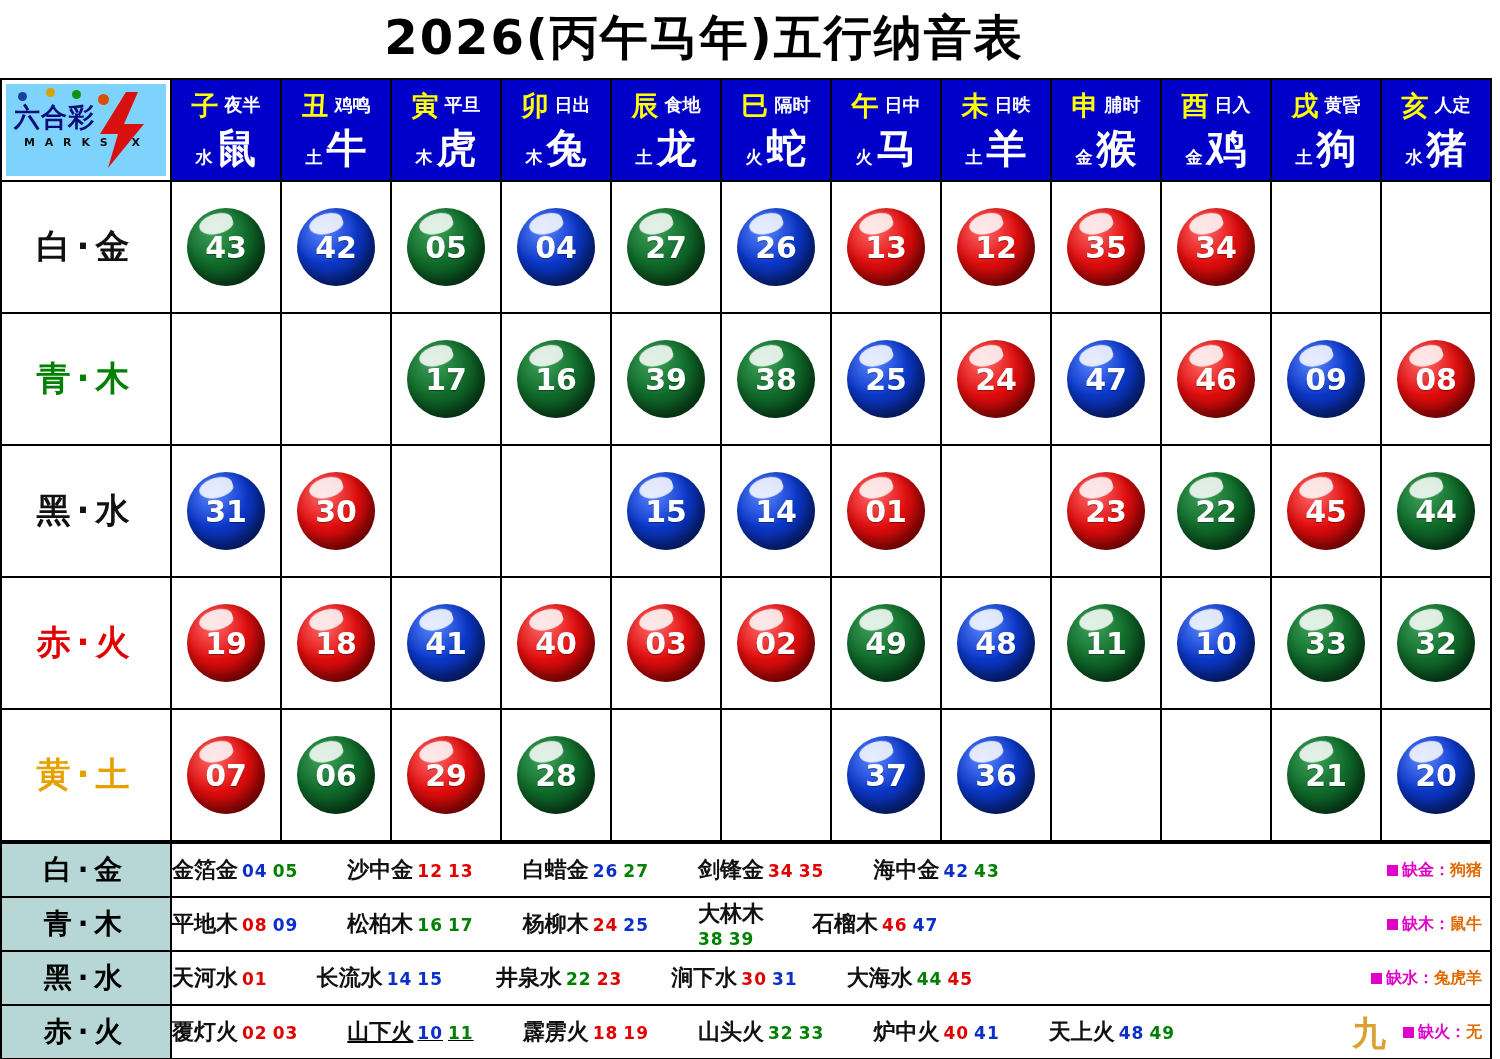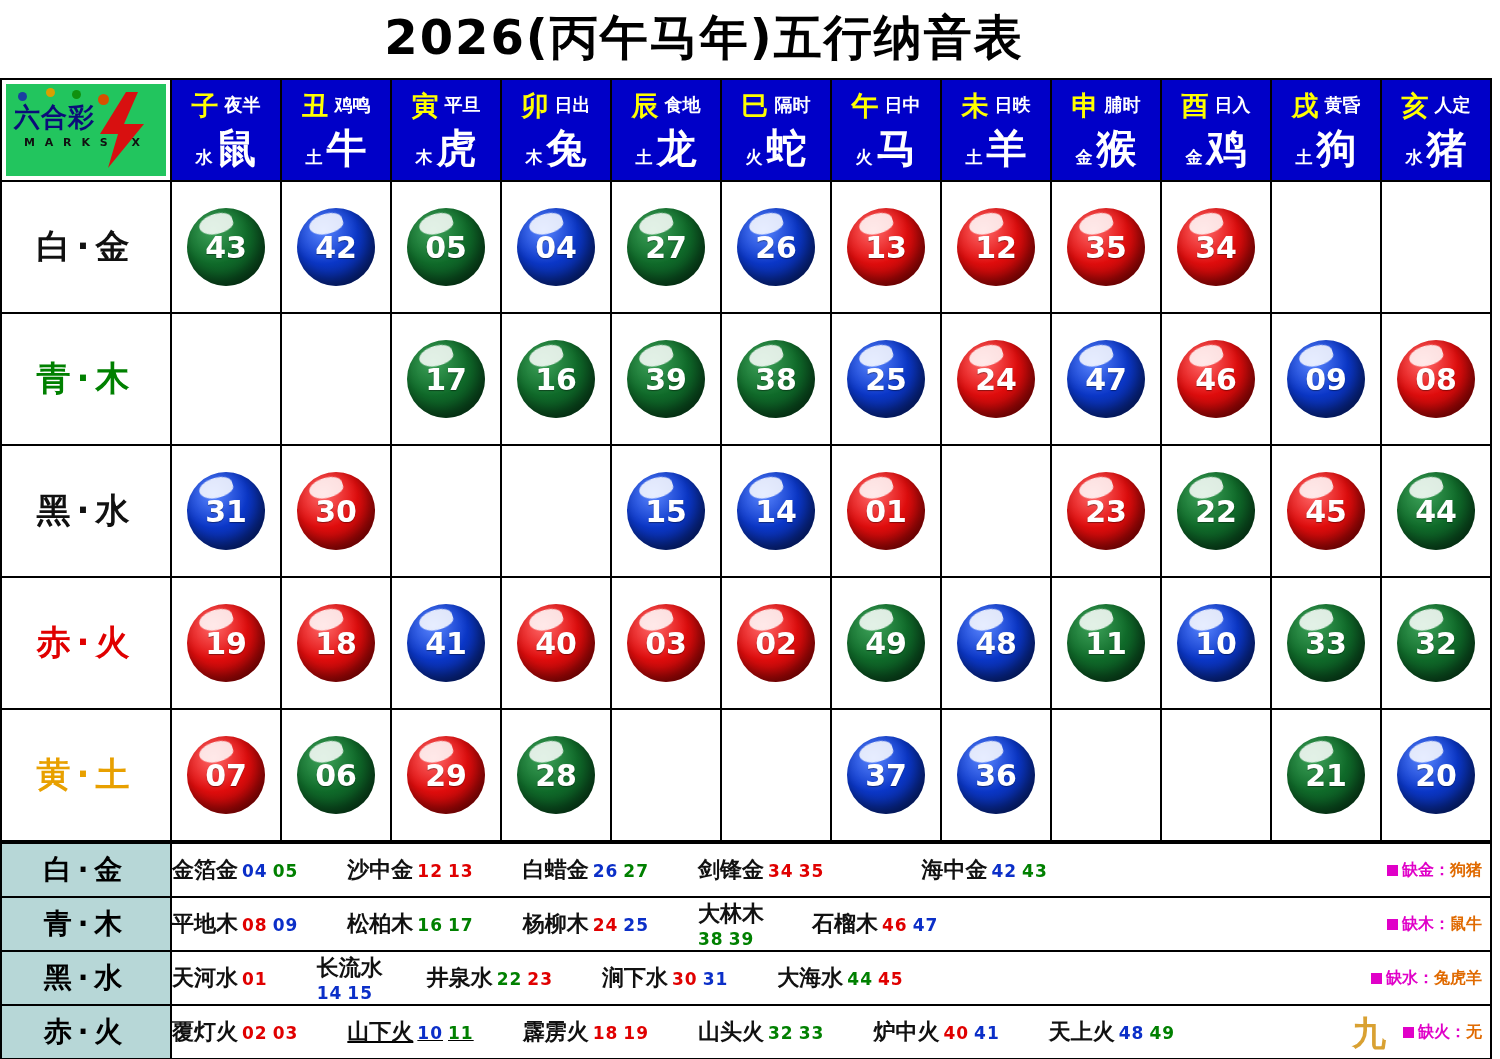--- a/index.html
+++ b/index.html
@@ -62,21 +62,21 @@
   .hdr .animal{
     color:#ffffff;font-size:40px;font-weight:bold;line-height:1;
   }
 
   
   .logocell{
     width:168px;background:#ffffff;position:relative;
   }
   .logo-wrap{
     width:160px;height:92px;position:relative;margin:0 auto;
-    background:#22c55e;
+    background:#7dd3fc;
   }
   .logo-text{
     position:absolute;left:8px;top:16px;
     font-size:26px;font-weight:bold;color:#0b0b7a;
     letter-spacing:1px;
   }
   .logo-sub{
     position:absolute;left:18px;top:52px;
     font-size:11px;font-weight:bold;color:#111;letter-spacing:3px;
   }
@@ -610,21 +610,21 @@
                 <span class="nums"><span class="n n-red">12</span><span class="n n-red">13</span></span>
               </div>
               <div class="nayin" style="margin-right: 28px;">
                 <span class="nm">白蜡金</span>
                 <span class="nums"><span class="n n-blue">26</span><span class="n n-green">27</span></span>
               </div>
               <div class="nayin" style="margin-right: 28px;">
                 <span class="nm">剑锋金</span>
                 <span class="nums"><span class="n n-red">34</span><span class="n n-red">35</span></span>
               </div>
-              <div class="nayin" style="margin-right: 28px; margin-left: 48px;">
+              <div class="nayin" style="margin-right: 28px;">
                 <span class="nm">海中金</span>
                 <span class="nums"><span class="n n-blue">42</span><span class="n n-green">43</span></span>
               </div>
             </div>
             <div class="lack">
               <span class="sq"></span>
               <span class="lk-label">缺金：</span>
               <span class="lk-val">狗猪</span>
             </div>
           </td>
@@ -662,21 +662,21 @@
           </td>
         </tr>
         <tr>
           <td class="blabel">黑·水</td>
           <td class="bcontent">
             <div class="nayin-row">
               <div class="nayin" style="margin-right: 28px;">
                 <span class="nm">天河水</span>
                 <span class="nums"><span class="n n-red">01</span></span>
               </div>
-              <div class="nayin" style="margin-right: 24px; flex-direction: column;">
+              <div class="nayin" style="margin-right: 32px;">
                 <span class="nm">长流水</span>
                 <span class="nums"><span class="n n-blue">14</span><span class="n n-blue">15</span></span>
               </div>
               <div class="nayin" style="margin-right: 28px;">
                 <span class="nm">井泉水</span>
                 <span class="nums"><span class="n n-green">22</span><span class="n n-red">23</span></span>
               </div>
               <div class="nayin" style="margin-right: 28px;">
                 <span class="nm">涧下水</span>
                 <span class="nums"><span class="n n-red">30</span><span class="n n-blue">31</span></span>

